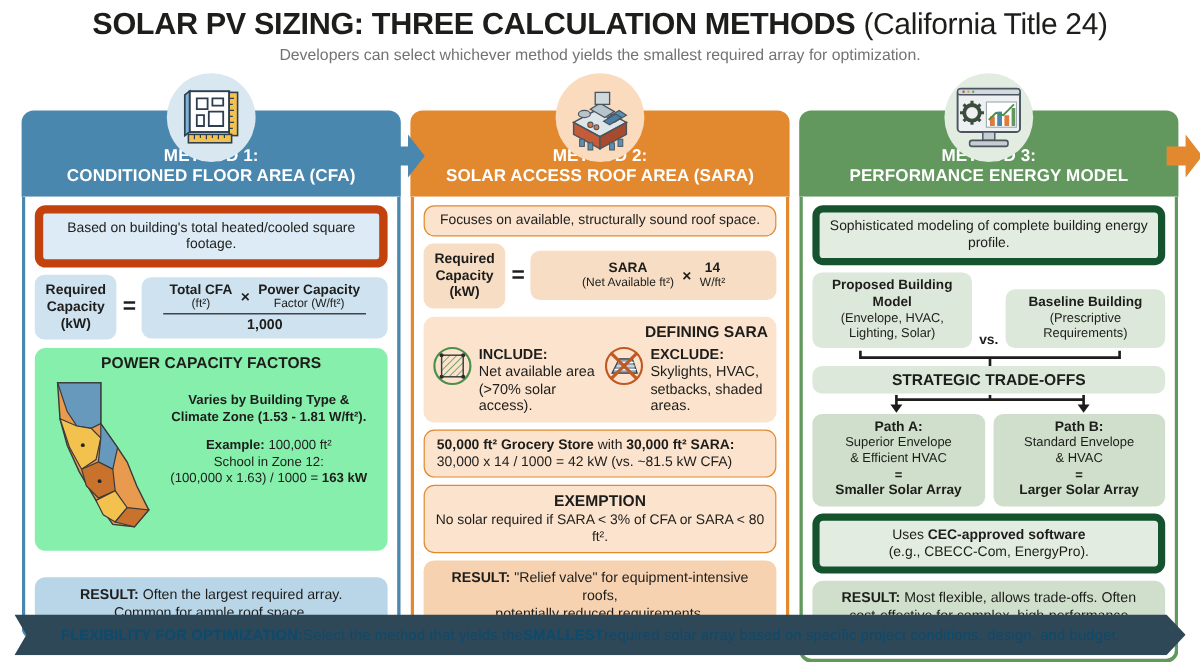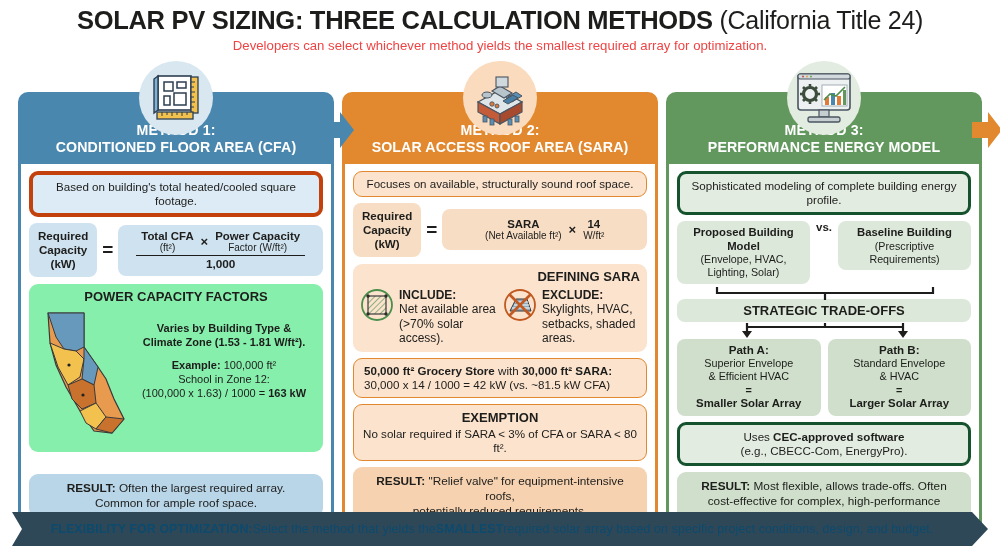--- a/index.html
+++ b/index.html
@@ -12,21 +12,21 @@
     position: relative;
   }
 
   
   .header { text-align: center; padding-top: 7px; }
   .title {
     font-size: 25.5px; font-weight: bold; letter-spacing: -0.3px;
     white-space: nowrap; line-height: 1.08;
   }
   .title .paren { font-weight: normal; font-size: 25px; }
-  .subtitle { font-size: 13.2px; margin-top: 3px; color: #ef4444; }
+  .subtitle { font-size: 13.2px; margin-top: 3px; color: #737373; }
 
   
   .columns {
     position: absolute; left: 18px; top: 92px;
     width: 964px; height: 410px;
     display: flex; gap: 0;
   }
   .col {
     position: relative;
     width: 316px;
@@ -79,23 +79,23 @@
 
   
   .box {
     border-radius: 9px;
     padding: 5px 8px;
     text-align: center;
     font-size: 11.6px;
     line-height: 1.24;
     margin-bottom: 6px;
   }
-  .b-blue  { background: #dcebf5; border: 4px solid #c2410c; }
+  .b-blue  { background: #dcebf5; border: 7px solid #c2410c; }
   .b-orange{ background: #fbe3cd; border: 1px solid #e2892f; }
-  .b-green { background: #e3ece1; border: 3px solid #14532d; }
+  .b-green { background: #e3ece1; border: 6px solid #14532d; }
 
   .result {
     margin: auto 0 6px;
     border-radius: 9px;
     padding: 7px 8px;
     text-align: center;
     font-size: 11.8px;
     line-height: 1.25;
   }
   .r-blue { background: #b9d5e8; }
@@ -139,21 +139,21 @@
 
   
   .sara-panel { background: #fbe3cd; border-radius: 9px; padding: 5px 7px 6px; margin-bottom: 6px; }
   .sara-title { text-align: right; font-weight: bold; font-size: 13px; margin-bottom: 4px; }
   .sara-cols { display: flex; gap: 6px; }
   .sara-item { display: flex; gap: 5px; flex: 1; align-items: flex-start; }
   .sara-item .txt { font-size: 12px; line-height: 1.21; text-align: left; }
   .sara-item .txt b { display: block; }
 
   
-  .vs-row { display: flex; align-items: flex-start; gap: 6px; margin-bottom: 2px; }
+  .vs-row { display: flex; align-items: flex-end; gap: 6px; margin-bottom: 2px; }
   .vs-box {
     flex: 1; background: #dce8d9; border-radius: 8px;
     padding: 5px 4px; text-align: center; font-size: 10.7px; line-height: 1.2;
   }
   .vs-box b { font-size: 11.3px; }
   .vs-lbl { font-weight: bold; font-size: 11.5px; }
   .brace { height: 13px; position: relative; }
   .tradeoff {
     background: #dce8d9; border-radius: 8px; text-align: center;
     font-weight: bold; font-size: 13px; padding: 4px 0; margin-bottom: 1px;

